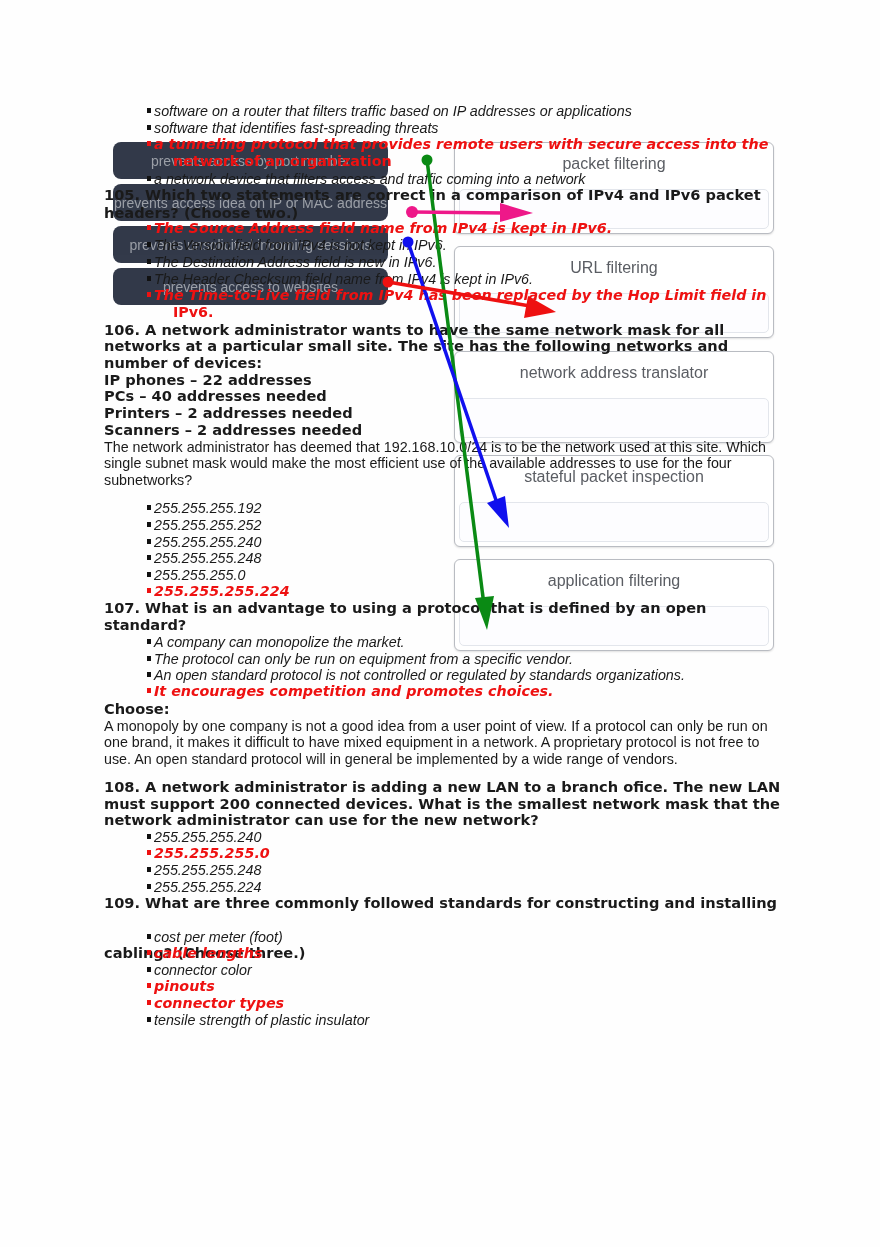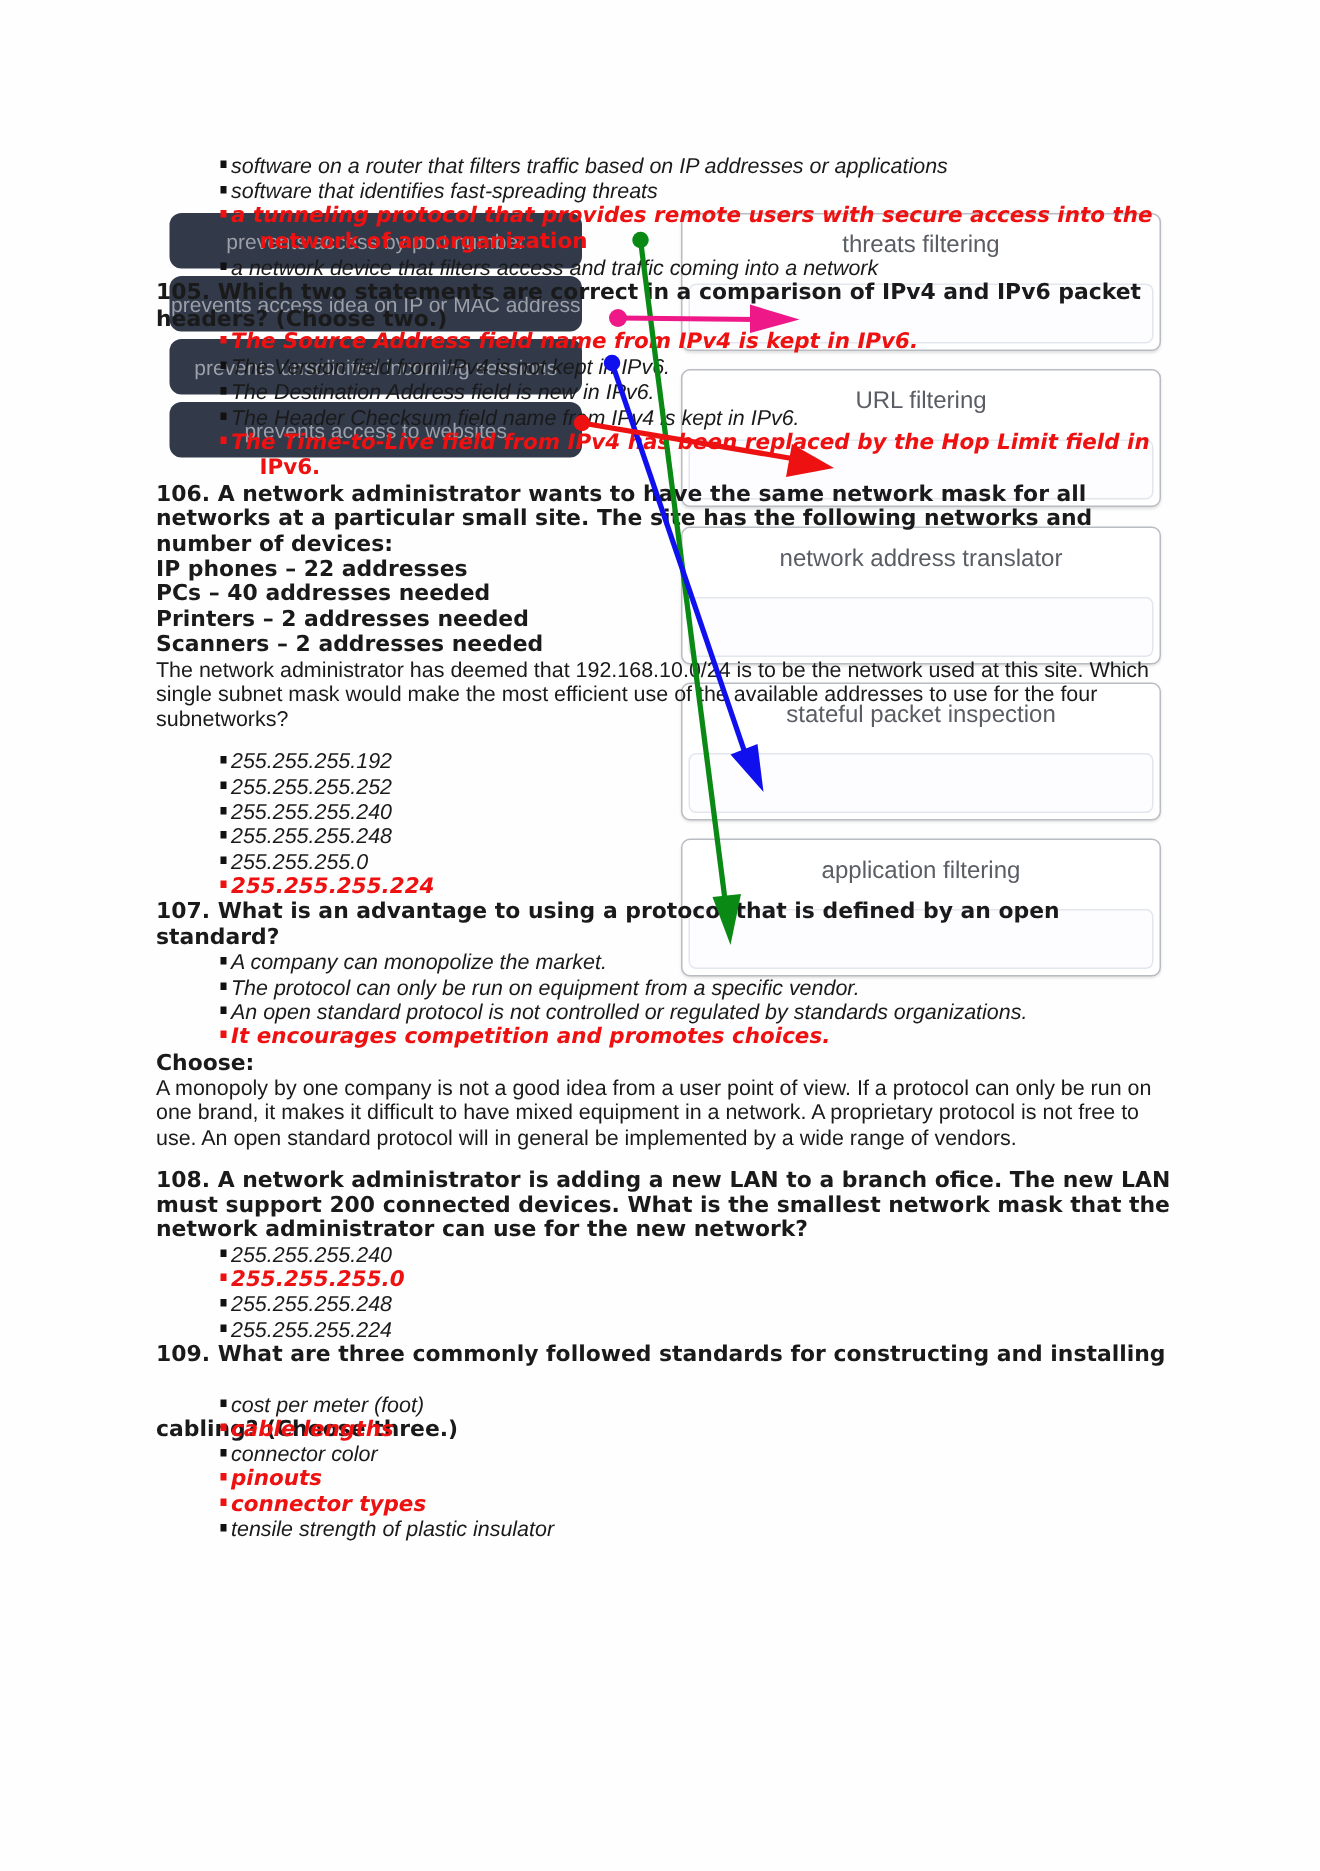--- a/index.html
+++ b/index.html
@@ -65,21 +65,21 @@
         <span>prevents access idea on IP or MAC address</span>
       </div>
     <div class="src-box" style="top:226px">
         <span>prevents unsolicited incoming sessions</span>
       </div>
     <div class="src-box" style="top:268px">
         <span>prevents access to websites</span>
       </div>
 
     <div class="dst-box" style="top:142px">
-      <div class="dst-title">threats filtering</div>
+      <div class="dst-title">packet filtering</div>
       <div class="dst-slot"></div>
     </div>
     <div class="dst-box" style="top:246px">
       <div class="dst-title">URL filtering</div>
       <div class="dst-slot"></div>
     </div>
     <div class="dst-box" style="top:351px">
       <div class="dst-title">network address translator</div>
       <div class="dst-slot"></div>
     </div>

